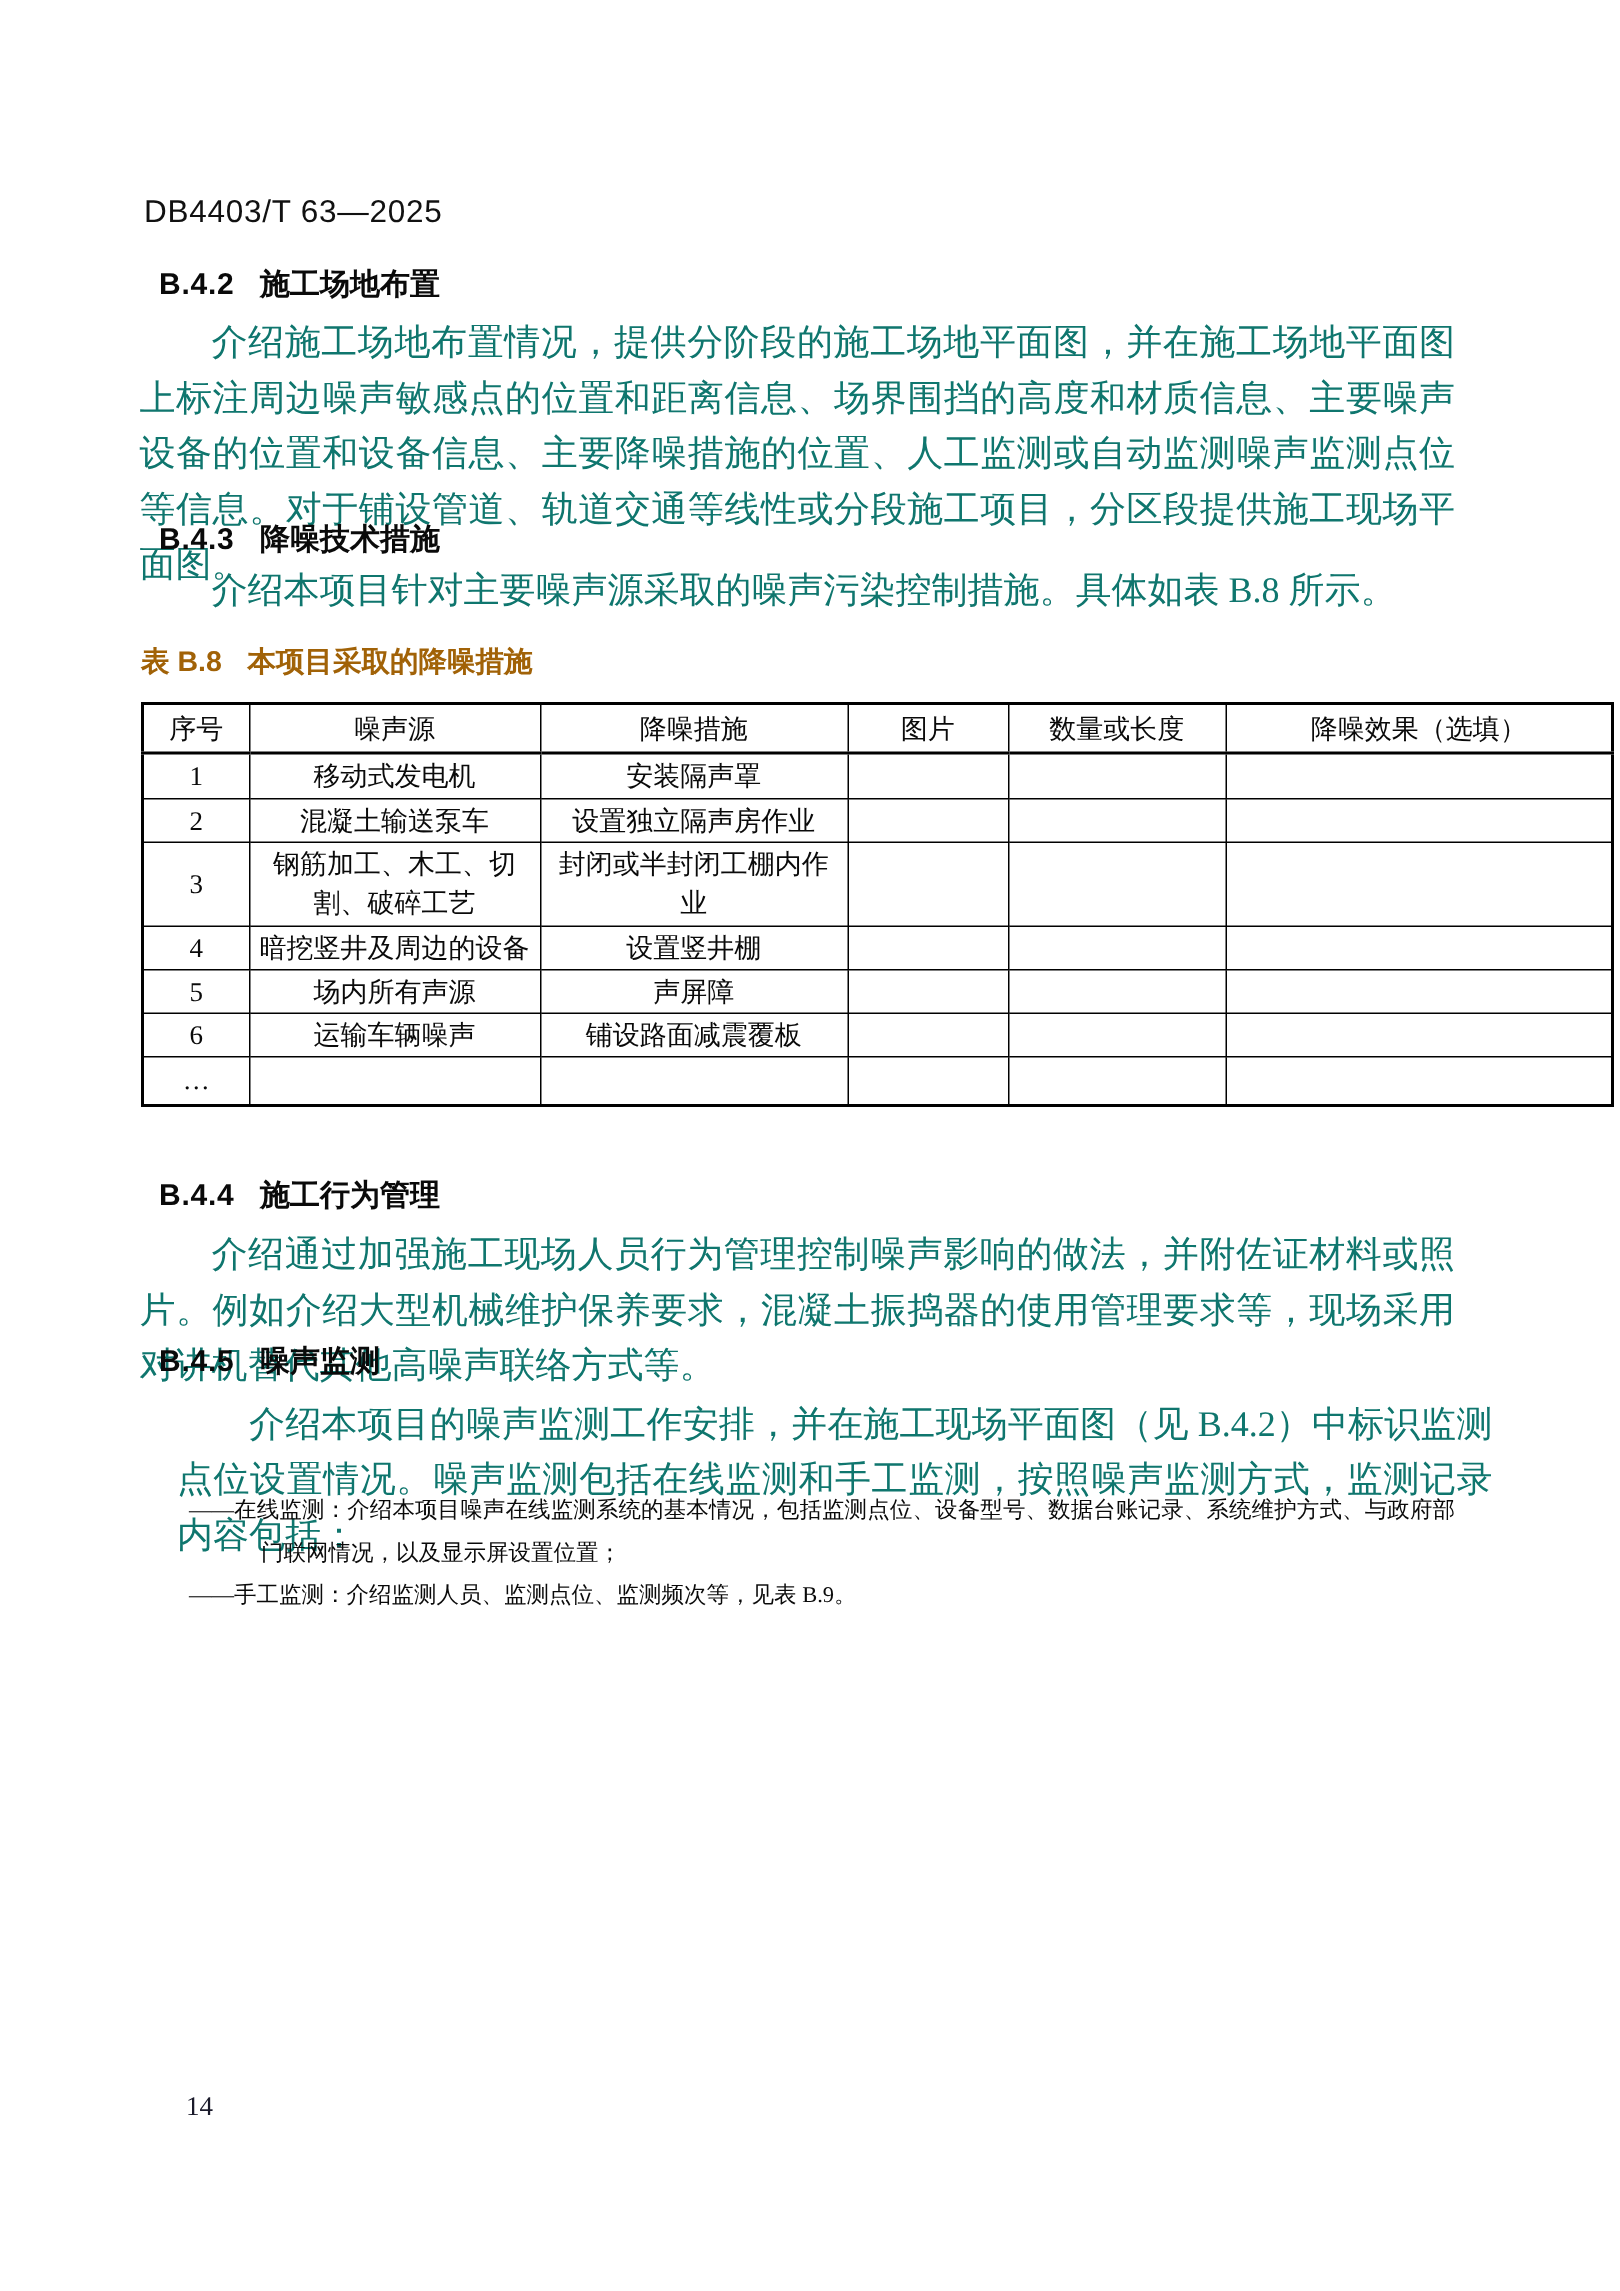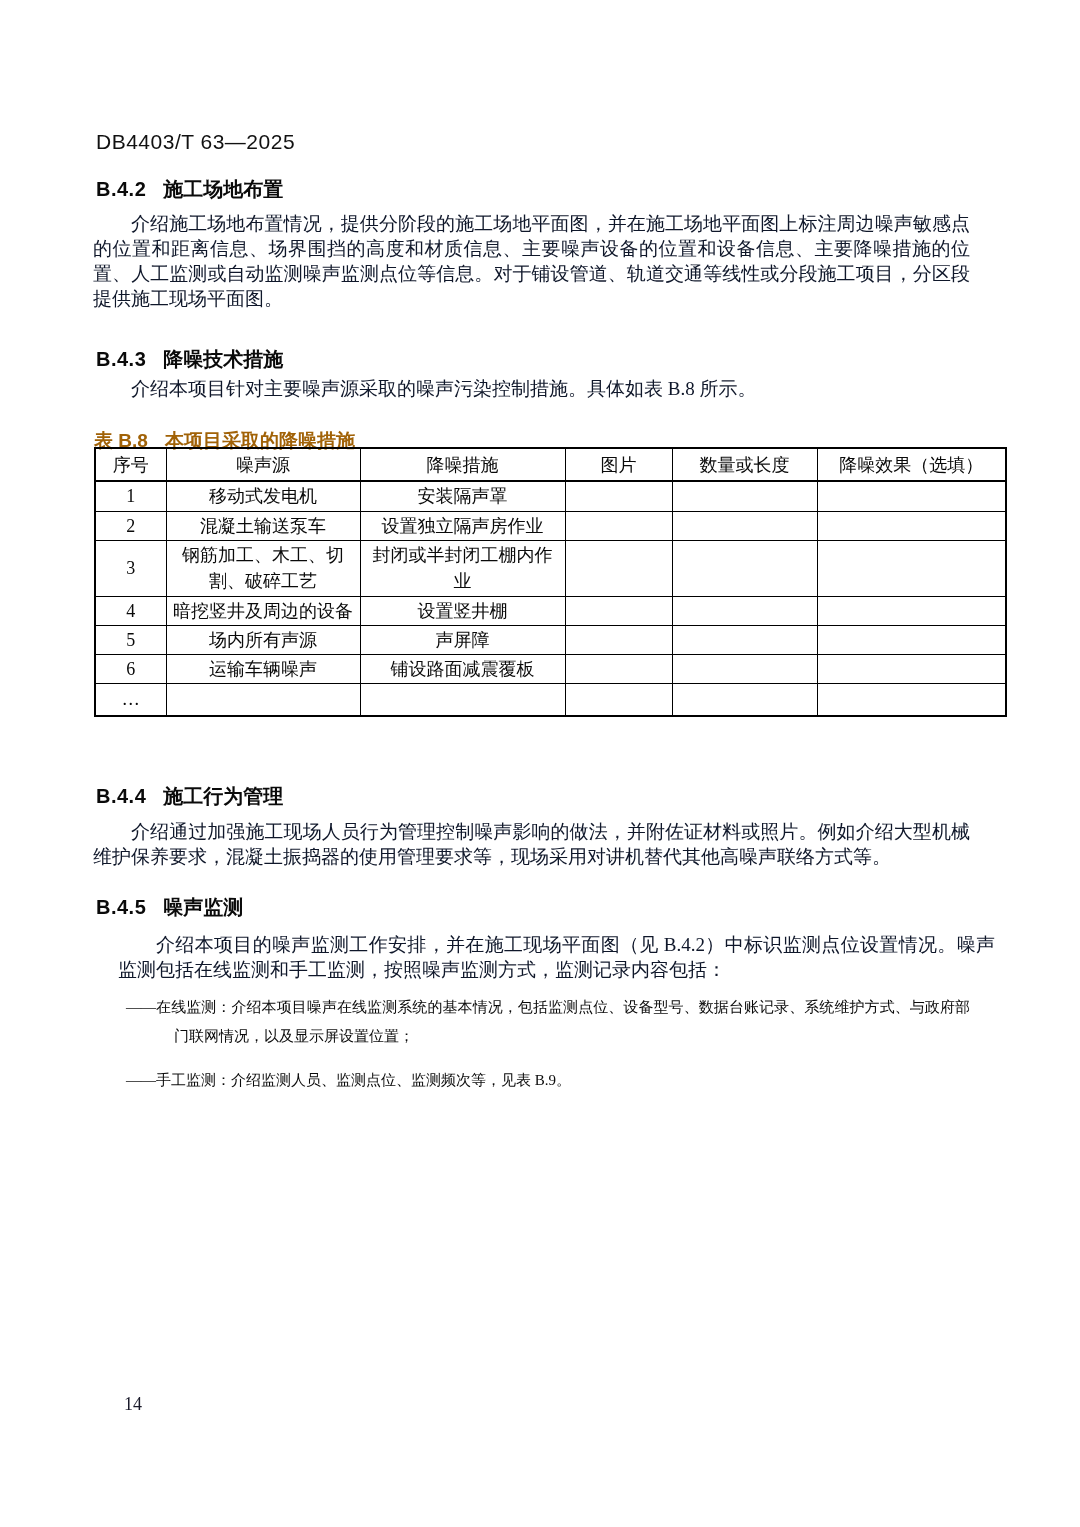--- a/index.html
+++ b/index.html
@@ -12,53 +12,53 @@
   }
   .abs { position:absolute; }
 
   .doc-code {
     left:96px; top:130px;
     font-family:"Liberation Sans","DejaVu Sans",sans-serif;
     font-size:21px; letter-spacing:0.5px; color:#111;text-align:center;
   }
 
   .heading {
-    left:96px;
+    left:106px;
     font-family:"Liberation Sans","DejaVu Sans",sans-serif;
     font-weight:bold; font-size:20px; color:#0a0a0a;
     white-space:nowrap;
   }
   .heading .num { margin-right:0.85em; letter-spacing:0.5px; }
 
   .para {
     left:93px; width:877px;
-    font-size:19px; line-height:25px;
+    font-size:24px; line-height:37px;
     text-align:justify; text-indent:2em;
-    color:#0f172a;
+    color:#0f766e;
   }
 
   .dash-item {
     left:93px; width:877px;
     font-size:15px; line-height:28.5px;
     text-align:justify;
     padding-left:81px; text-indent:-48px;
     color:#0a0a0a;
   }
 
   .table-caption {
     left:94px; top:428px; width:877px;
     text-align:left;
     font-family:"Liberation Sans","DejaVu Sans",sans-serif;
     font-weight:bold; font-size:19px; color:#a16207;
   }
   .table-caption .cap-label { margin-right:0.9em; }
 
   table.b8 {
-    position:absolute; left:94px; top:447px;
-    width:913px;
+    position:absolute; left:94px; top:468px;
+    width:982px;
     border-collapse:collapse; table-layout:fixed;
     border:2.5px solid #000;
     font-size:18px; color:#0a0a0a;
   }
   table.b8 th, table.b8 td {
     border:1.5px solid #000;
     text-align:center; vertical-align:middle;
     line-height:26px; padding:1px 4px;
     font-weight:normal;
     overflow:hidden;
@@ -171,15 +171,15 @@
 <div class="abs heading" style="top:783px;">
   <span class="num">B.4.4</span><span>施工行为管理</span>
 </div>
 <div class="abs para" style="top:819px;">介绍通过加强施工现场人员行为管理控制噪声影响的做法，并附佐证材料或照片。例如介绍大型机械维护保养要求，混凝土振捣器的使用管理要求等，现场采用对讲机替代其他高噪声联络方式等。</div>
 
 <div class="abs heading" style="top:894px;">
   <span class="num">B.4.5</span><span>噪声监测</span>
 </div>
 <div class="abs para" style="top:932px;margin-left:25px;">介绍本项目的噪声监测工作安排，并在施工现场平面图（见 B.4.2）中标识监测点位设置情况。噪声监测包括在线监测和手工监测，按照噪声监测方式，监测记录内容包括：</div>
 <div class="abs dash-item" style="top:993px;">——在线监测：介绍本项目噪声在线监测系统的基本情况，包括监测点位、设备型号、数据台账记录、系统维护方式、与政府部门联网情况，以及显示屏设置位置；</div>
-<div class="abs dash-item" style="top:1050px;margin-top:16px;">——手工监测：介绍监测人员、监测点位、监测频次等，见表 B.9。</div>
+<div class="abs dash-item" style="top:1050px;">——手工监测：介绍监测人员、监测点位、监测频次等，见表 B.9。</div>
 
 <div class="abs page-number">14</div>
 
 </body></html>

